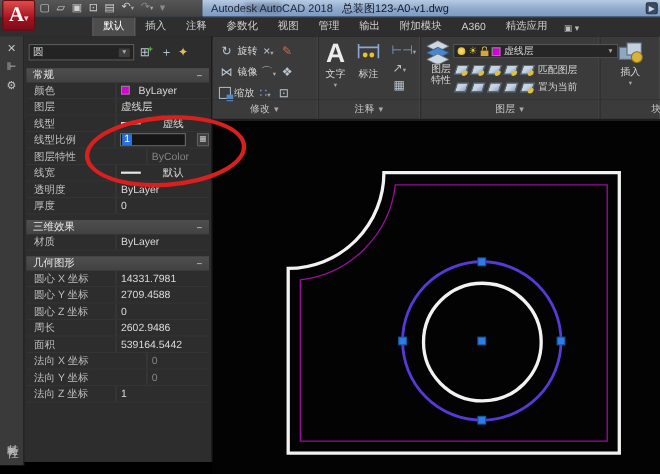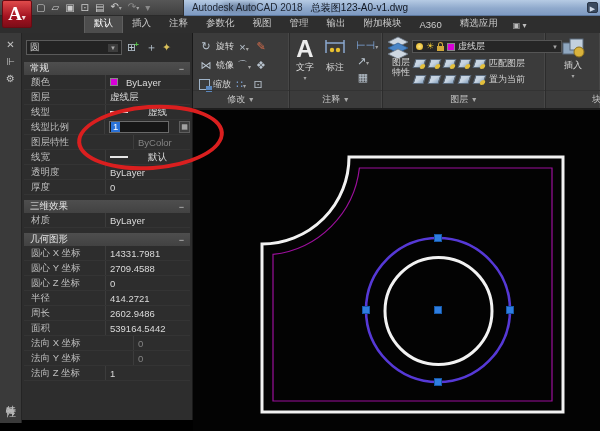--- a/index.html
+++ b/index.html
@@ -371,24 +371,20 @@
   </div>
   <div class="prow">
     <span class="lab">圆心 Y 坐标</span>
     <span class="val">2709.4588</span>
   </div>
   <div class="prow">
     <span class="lab">圆心 Z 坐标</span>
     <span class="val">0</span>
   </div>
   <div class="prow">
-    <span class="lab">半径</span>
-    <span class="val">414.2721</span>
-  </div>
-  <div class="prow">
     <span class="lab">周长</span>
     <span class="val">2602.9486</span>
   </div>
   <div class="prow">
     <span class="lab">面积</span>
     <span class="val">539164.5442</span>
   </div>
   <div class="prow">
     <span class="lab">法向 X 坐标</span>
     <span class="val gray">0</span>

